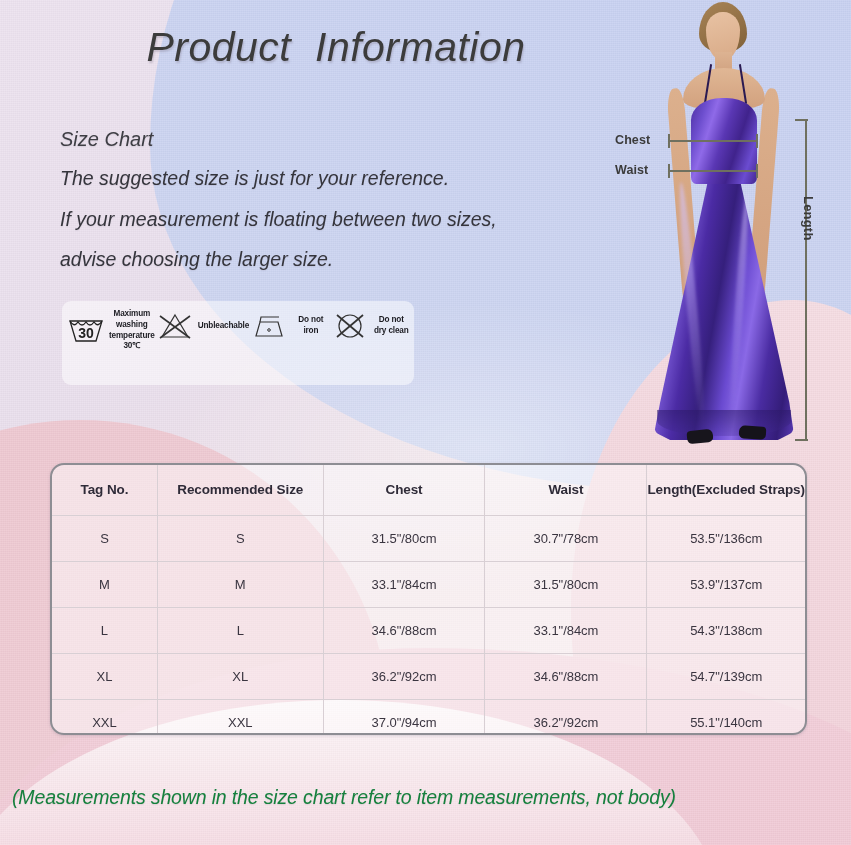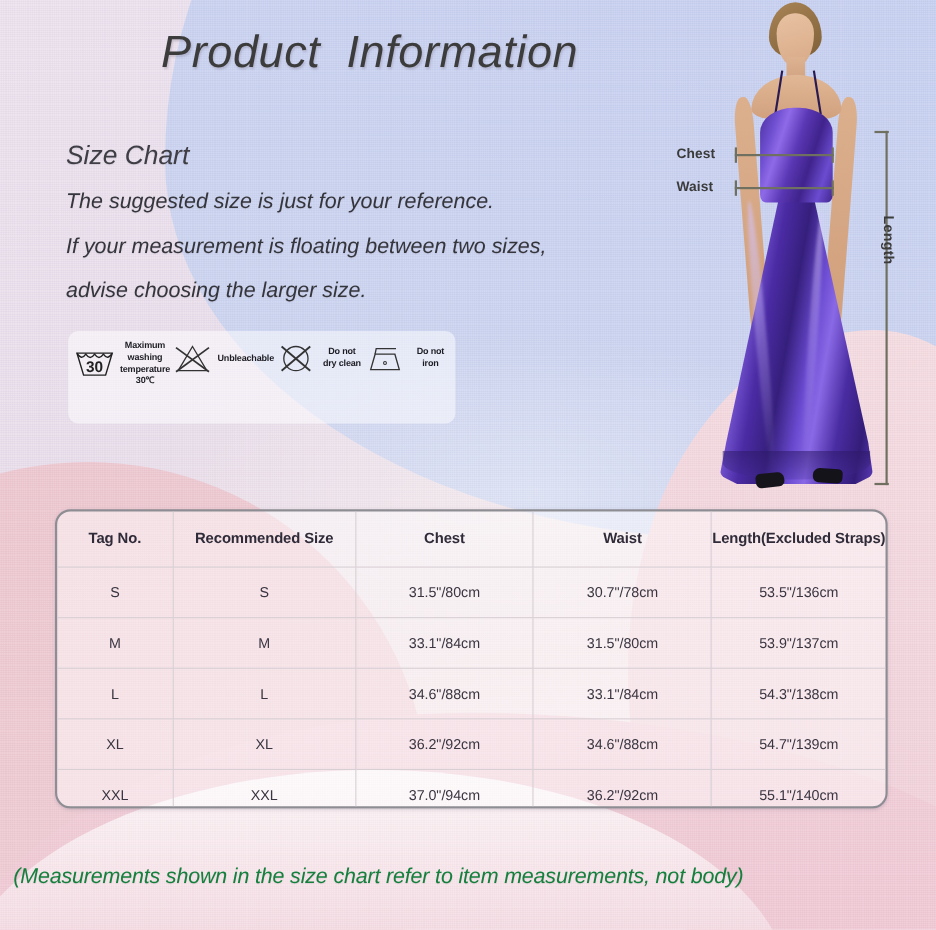--- a/index.html
+++ b/index.html
@@ -66,21 +66,21 @@
     text-align:center;
     font-size:41px; font-style:italic; font-weight:400;
     color:#3c3c3c; letter-spacing:.5px;
     text-shadow:1px 2px 2px rgba(120,110,130,.30);
     white-space:pre;
   }
 
   
   .copy { position:absolute; left:60px; top:128px; width:540px; }
   .copy .lead {
-    font-size:24px; font-style:italic; color:#3e3e44; margin-bottom:18px;
+    font-size:20px; font-style:italic; color:#3e3e44; margin-bottom:18px;
     text-shadow:0 1px 1px rgba(130,120,140,.18);
   }
   .copy p {
     font-size:19.5px; font-style:italic; color:#35353c; line-height:1.0;
     margin-bottom:21px;
     text-shadow:0 1px 1px rgba(130,120,140,.16);
   }
 
   
   .care-panel {
@@ -281,37 +281,37 @@
           <line x1="5" y1="5" x2="35" y2="27" stroke="#333" stroke-width="1.6"></line>
           <line x1="35" y1="5" x2="5" y2="27" stroke="#333" stroke-width="1.6"></line>
         </svg>
       </div>
       <div class="care-label">Unbleachable</div>
     </div>
 
     <div class="care-item">
       <div class="care-icon">
         <svg width="40" height="30" viewBox="0 0 40 30">
+          <path d="M7 25 L33 25 L29 11 L11 11 Z" fill="none" stroke="#333" stroke-width="1.2"></path>
+          <path d="M11 11 L12 6 L30 6" fill="none" stroke="#333" stroke-width="1.2"></path>
+          <circle cx="20" cy="19" r="1.3" fill="none" stroke="#333" stroke-width="1"></circle>
+        </svg>
+      </div>
+      <div class="care-label">Do not iron</div>
+    </div>
+
+    <div class="care-item">
+      <div class="care-icon">
+        <svg width="40" height="30" viewBox="0 0 40 30">
           <circle cx="20" cy="15" r="11" fill="none" stroke="#333" stroke-width="1.2"></circle>
           <line x1="7" y1="4" x2="33" y2="26" stroke="#333" stroke-width="1.7"></line>
           <line x1="33" y1="4" x2="7" y2="26" stroke="#333" stroke-width="1.7"></line>
         </svg>
       </div>
       <div class="care-label">Do not dry clean</div>
-    </div>
-
-    <div class="care-item">
-      <div class="care-icon">
-        <svg width="40" height="30" viewBox="0 0 40 30">
-          <path d="M7 25 L33 25 L29 11 L11 11 Z" fill="none" stroke="#333" stroke-width="1.2"></path>
-          <path d="M11 11 L12 6 L30 6" fill="none" stroke="#333" stroke-width="1.2"></path>
-          <circle cx="20" cy="19" r="1.3" fill="none" stroke="#333" stroke-width="1"></circle>
-        </svg>
-      </div>
-      <div class="care-label">Do not iron</div>
     </div>
 
   </div>
 
   <div class="model-wrap">
 
     <div class="model-photo">
       <div class="mp mp-armL"></div>
       <div class="mp mp-armR"></div>
       <div class="mp mp-hair"></div>

